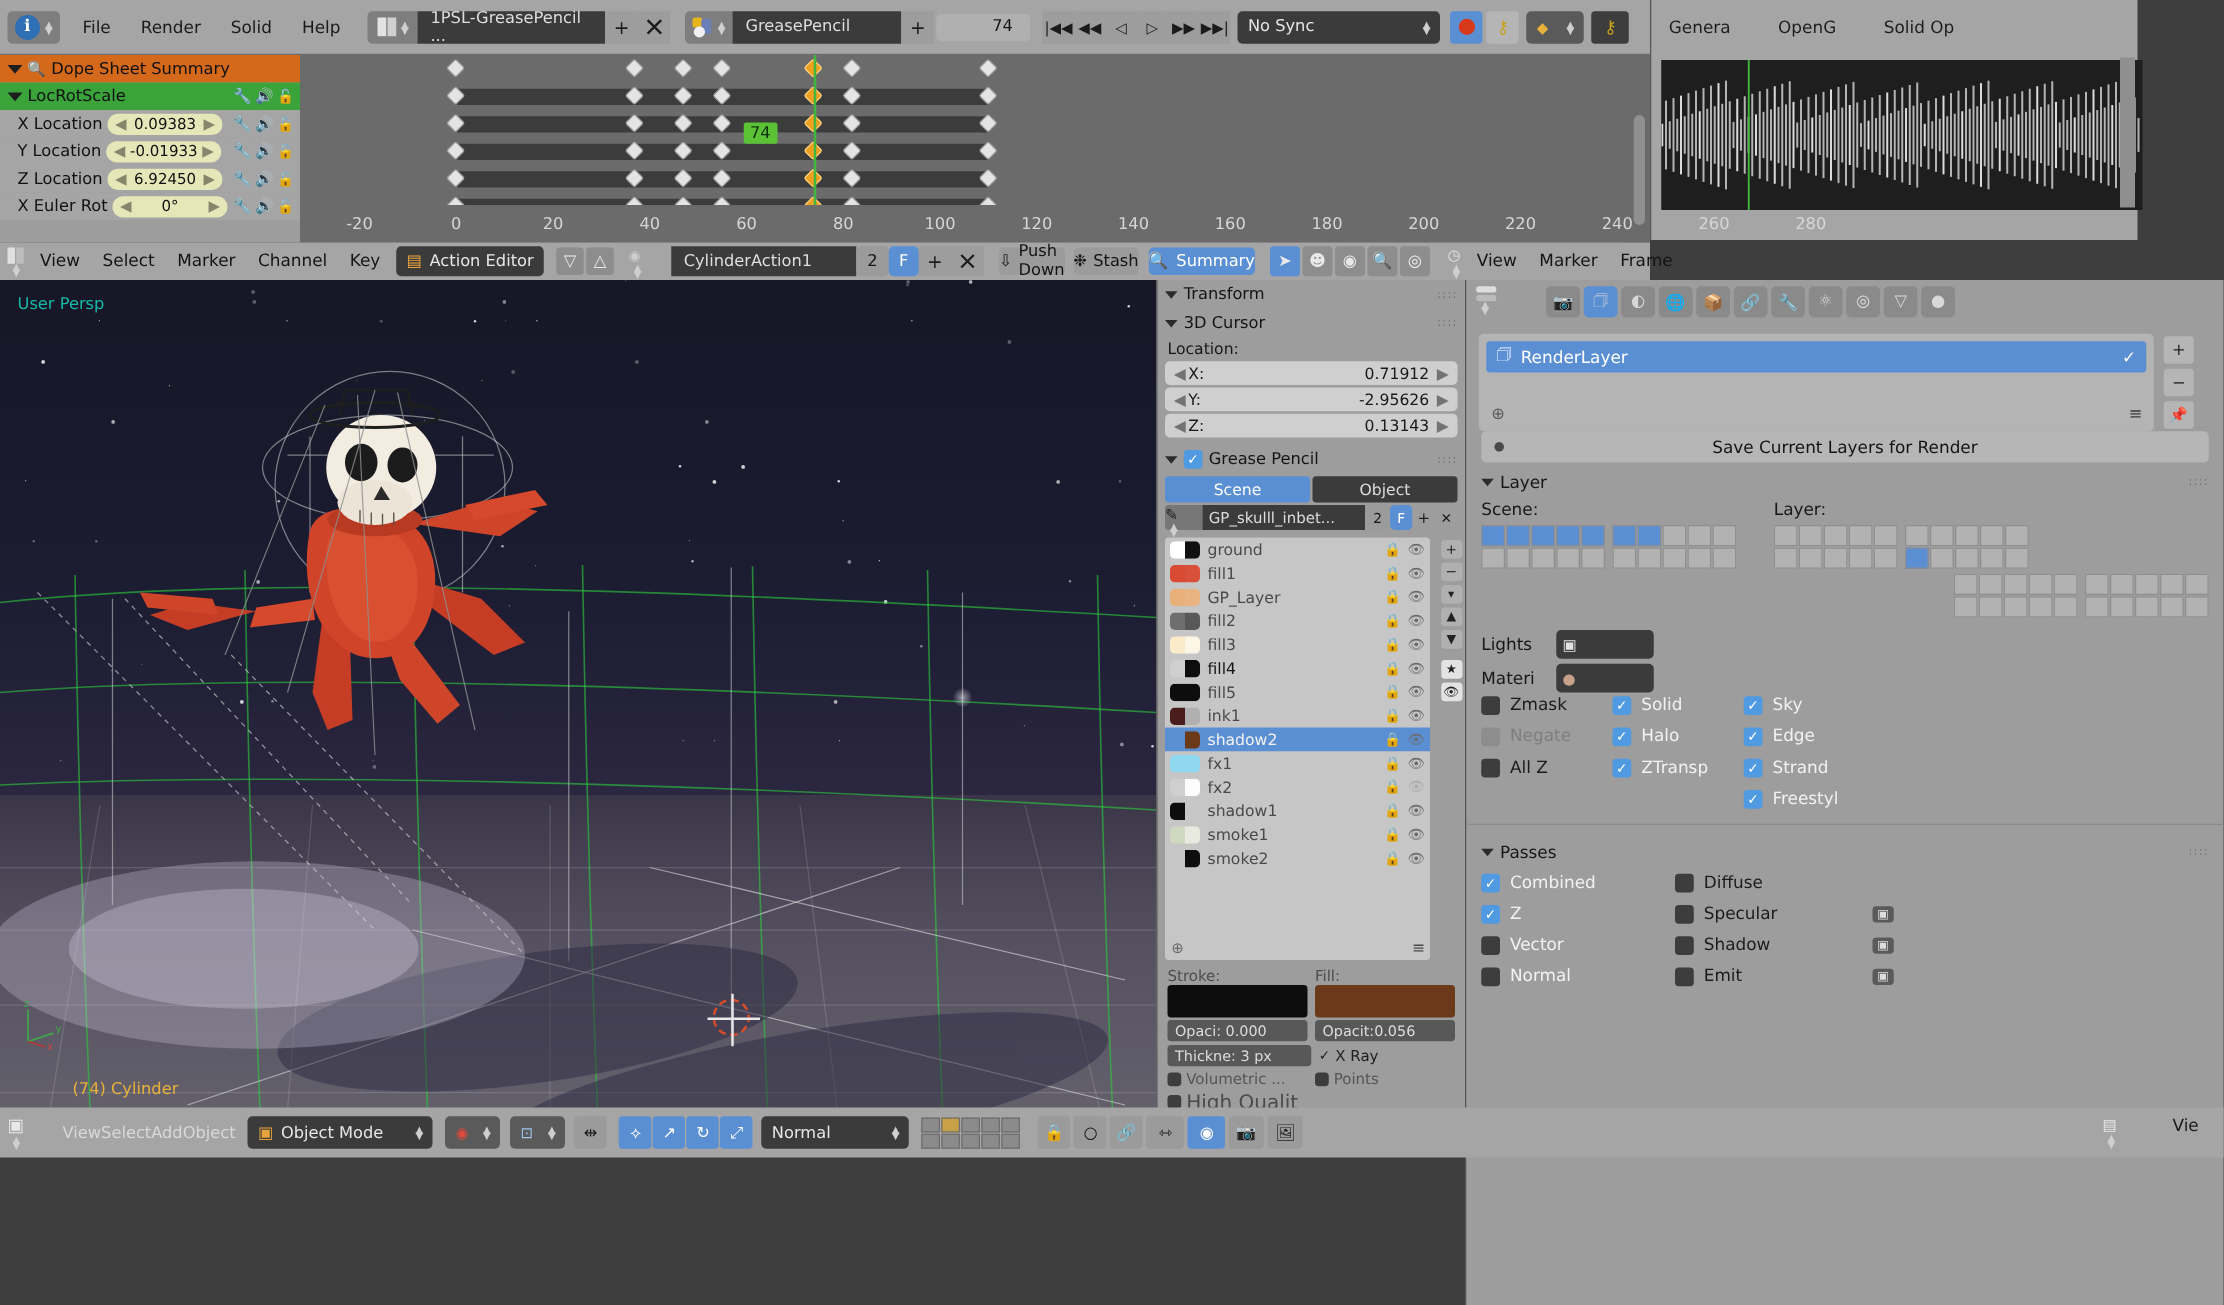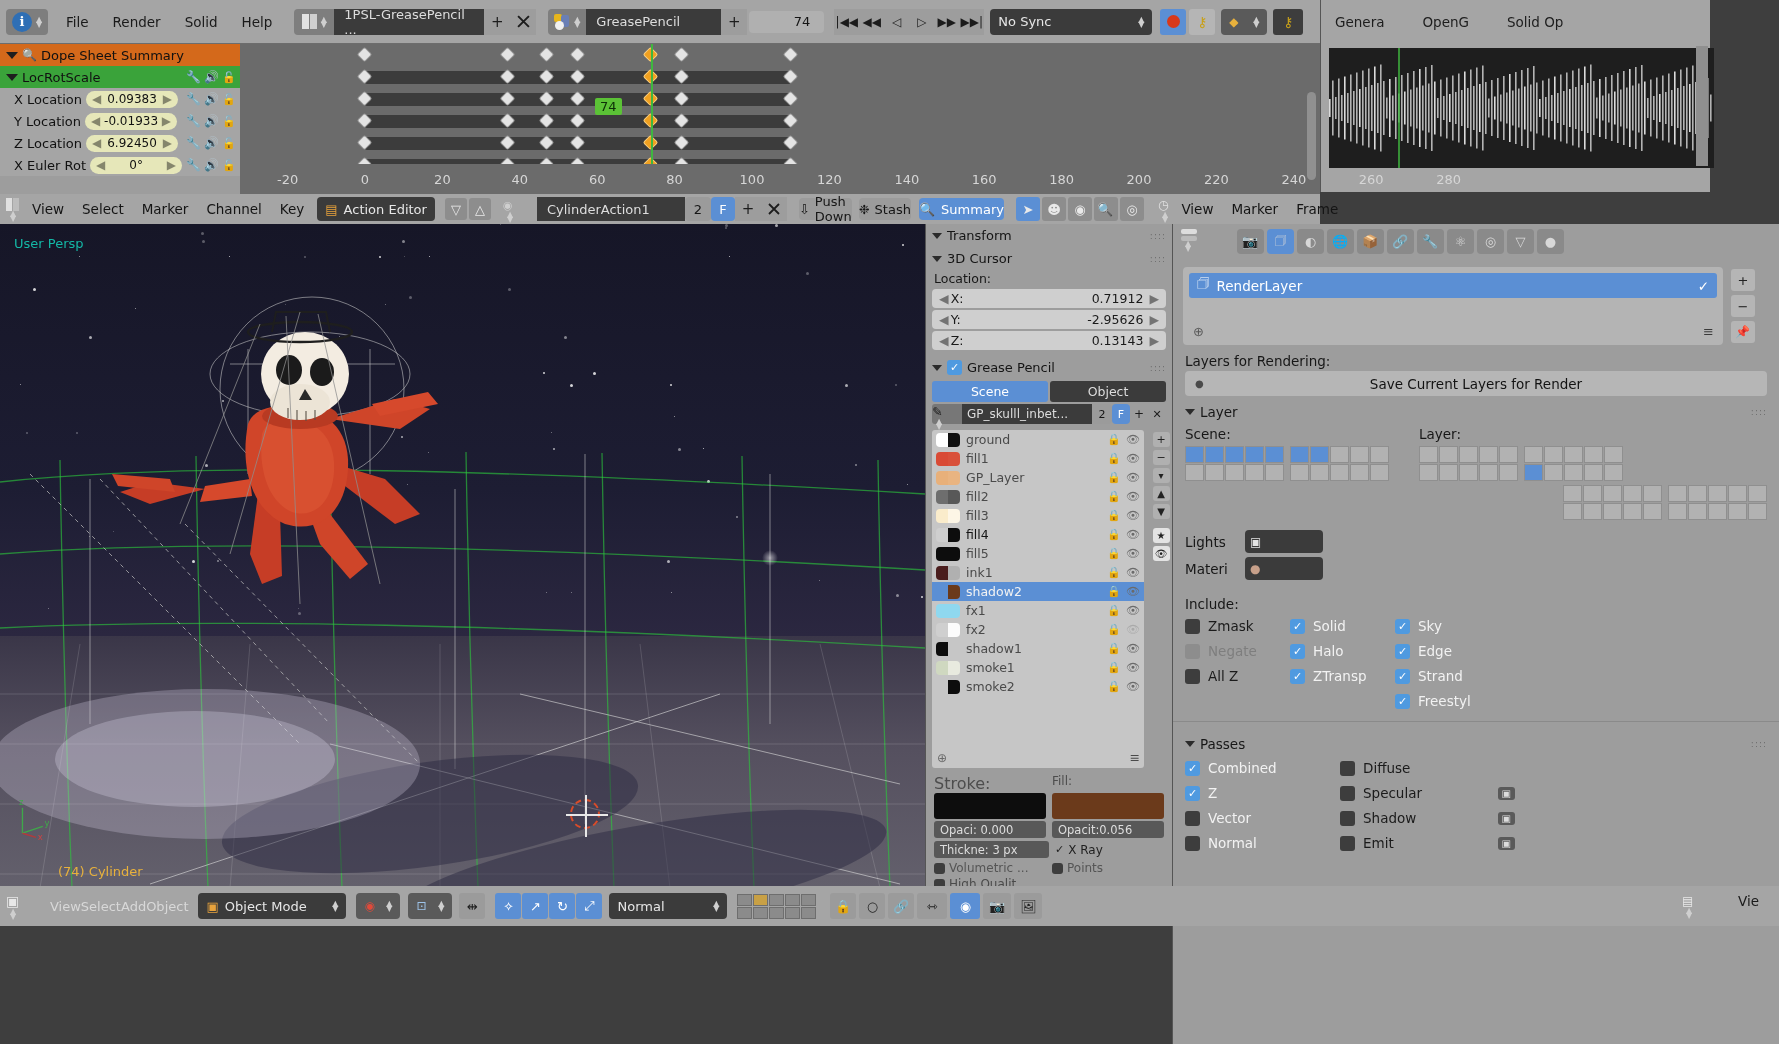--- a/index.html
+++ b/index.html
@@ -1084,21 +1084,21 @@
       <div class="icon-box" style="width:17px;height:15px;background:#b0b0b0;color:#222;font-size:11px;">−</div>
       <div class="icon-box" style="width:17px;height:15px;background:#b0b0b0;color:#222;font-size:10px;">▾</div>
       <div class="icon-box" style="width:17px;height:15px;background:#b0b0b0;color:#222;font-size:10px;">▲</div>
       <div class="icon-box" style="width:17px;height:15px;background:#b0b0b0;color:#222;font-size:10px;">▼</div>
       <div class="icon-box" style="width:17px;height:15px;background:#e3e3e3;color:#222;font-size:10px;margin-top:6px;">★</div>
       <div class="icon-box" style="width:17px;height:15px;background:#e3e3e3;color:#222;font-size:10px;">👁</div>
     </div>
   </div>
 
   <div style="display:flex;gap:6px;padding:2px 8px 0 8px;">
-    <div style="flex:1;color:#4d4d4d;font-size:16px;">Stroke:</div>
+    <div style="flex:1;color:#4d4d4d;font-size:12px;">Stroke:</div>
     <div style="flex:1;color:#4d4d4d;font-size:12px;">Fill:</div>
   </div>
   <div style="display:flex;gap:6px;padding:0 8px;">
     <div style="flex:1;">
       <div class="sf-box" id="stroke-swatch" style="background: rgb(13, 13, 13);"></div>
       <div class="op-lbl" style="margin-top:2px;">Opaci: 0.000</div>
     </div>
     <div style="flex:1;">
       <div class="sf-box" id="fill-swatch" style="background: rgb(107, 58, 27);"></div>
       <div class="op-lbl" style="margin-top:2px;">Opacit:0.056</div>
@@ -1115,21 +1115,21 @@
     <div style="flex:1;display:flex;align-items:center;gap:4px;color:#555;font-size:12px;">
       <span class="chk off" style="width:11px;height:11px;"></span>
       <span>Volumetric ...</span>
     </div>
     <div style="flex:1;display:flex;align-items:center;gap:4px;color:#555;font-size:12px;">
       <span class="chk off" style="width:11px;height:11px;"></span>
       <span>Points</span>
     </div>
   </div>
   <div style="display:flex;gap:6px;padding:2px 8px;">
-    <div style="flex:1;display:flex;align-items:center;gap:4px;color:#4a4a4a;font-size:12px;">
+    <div style="flex:1;display:flex;align-items:center;gap:4px;color:#4a4a4a;font-size:16px;">
       <span class="chk off" style="width:11px;height:11px;"></span>
       <span>High Qualit</span>
     </div>
   </div>
 </div>
 
 <div id="rprops" class="abs">
   <div id="rp-tabrow">
     <div class="ed-sel" style="width:44px;height:25px;">
       <span style="display:flex;flex-direction:column;gap:2px;">
@@ -1167,21 +1167,20 @@
         </div>
       </div>
     </div>
     <div style="width:38px;padding-top:10px;display:flex;flex-direction:column;gap:4px;">
       <div class="icon-box" style="width:24px;height:22px;background:#b5b5b5;color:#222;font-size:13px;">+</div>
       <div class="icon-box" style="width:24px;height:22px;background:#b5b5b5;color:#222;font-size:13px;">−</div>
       <div class="icon-box" style="width:24px;height:22px;background:#b5b5b5;color:#222;font-size:12px;">📌</div>
     </div>
   </div>
 
-  <div style="padding:8px 12px 2px 12px;" class="sec-title">Layers for Rendering:</div>
   <div class="wide-btn" style="margin:0 12px;">
     <span style="position:absolute;left:10px;font-size:10px;color:#4a4a4a;">●</span>
     <span>Save Current Layers for Render</span>
   </div>
 
   <div class="ph" style="padding:8px 12px 2px 12px;">
     <span class="ar"></span>
     <span class="sec-title">Layer</span>
     <span class="dots">::::</span>
   </div>
@@ -1280,21 +1279,20 @@
       <span style="color:#e3e3e3;font-size:12px;">▣</span>
     </div>
   </div>
   <div style="display:flex;align-items:center;gap:10px;padding:2px 12px;">
     <span class="sec-title" style="width:50px;">Materi</span>
     <div class="mini-btn">
       <span style="color:#c7a08a;font-size:12px;">●</span>
     </div>
   </div>
 
-  <div class="sec-title" style="padding:14px 12px 6px 12px;">Include:</div>
   <div id="include-grid" style="display:grid;grid-template-columns:105px 105px 105px;row-gap:9px;padding:0 12px;">
       <div class="cb-row">
       <span class="chk off"></span>
       <span>Zmask</span>
       </div>
       <div class="cb-row white">
       <span class="chk">✓</span>
       <span>Solid</span>
       </div>
       <div class="cb-row white">

